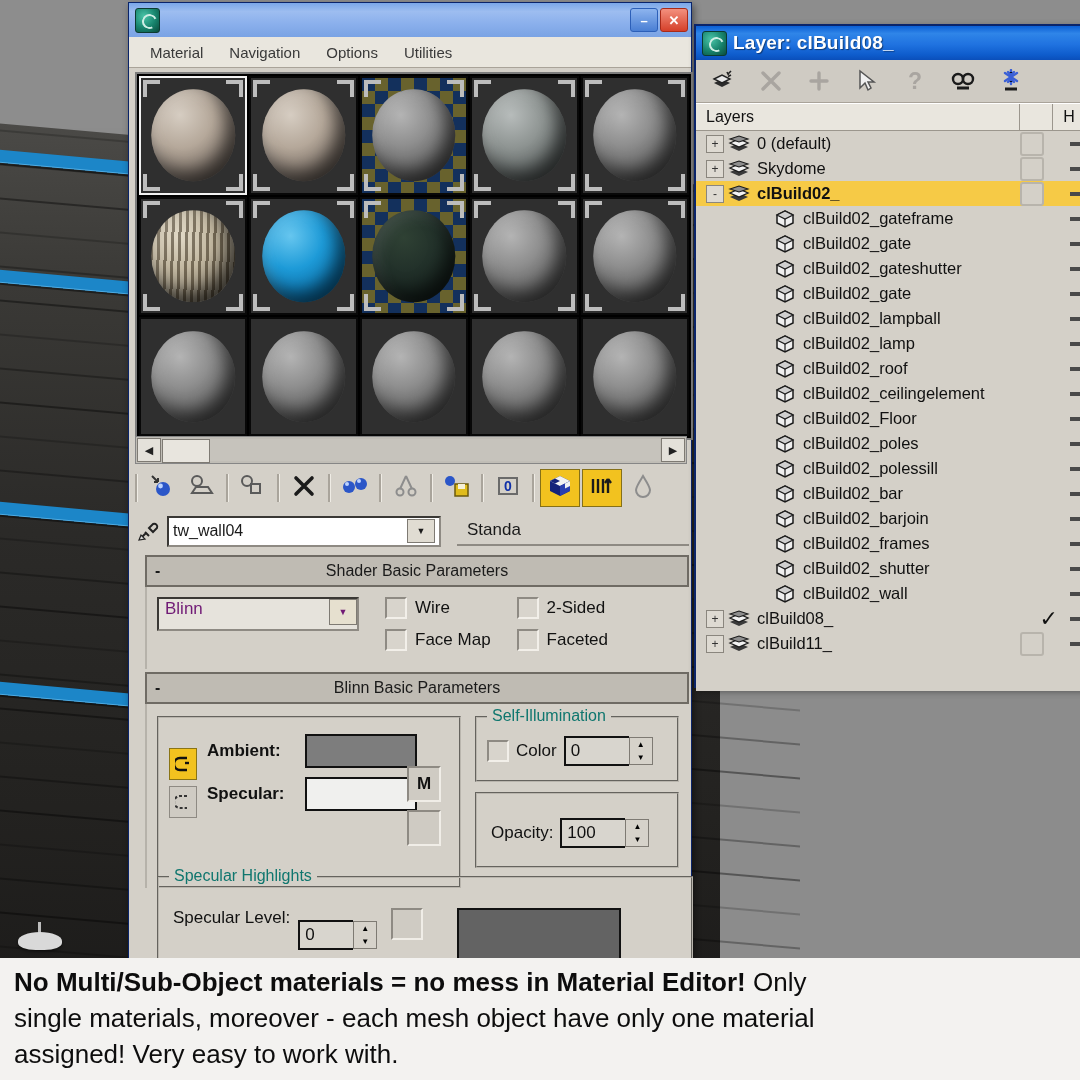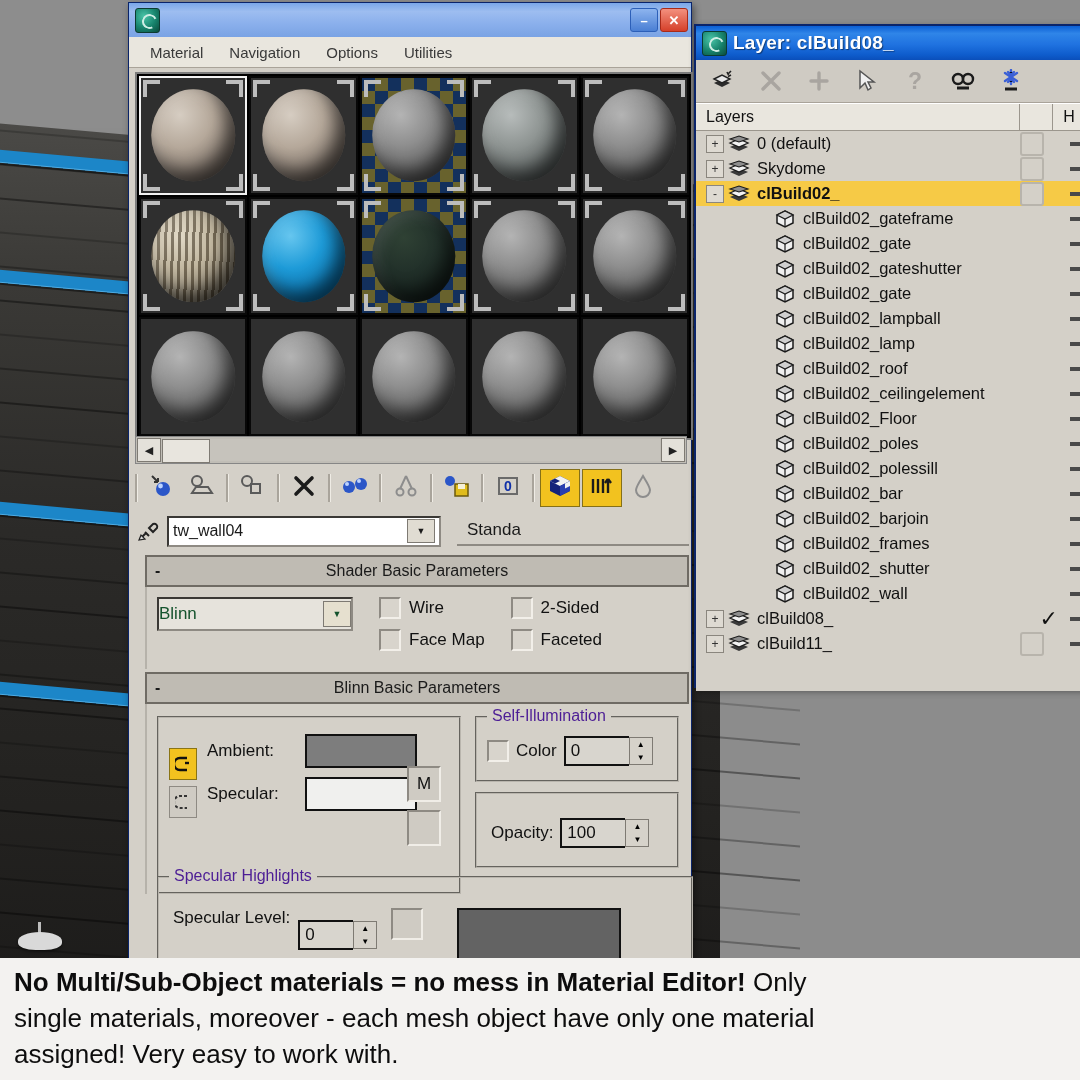--- a/index.html
+++ b/index.html
@@ -92,29 +92,29 @@
          display:flex;align-items:center;justify-content:center;font-size:9px;}
   .typebtn{margin-left:16px;height:27px;flex:1 1 auto;background:#d4d0c8;border-bottom:2px solid #8e8a83;
            display:flex;align-items:center;padding-left:10px;font-size:17px;color:#1a1a1a;overflow:hidden;white-space:nowrap;}
 
   .rollout{position:absolute;background:#d4d0c8;}
   .roll-head{height:28px;background:#bfbbb3;border:2px solid #6f6b64;display:flex;align-items:center;
              justify-content:center;position:relative;font-size:16px;color:#1a1a1a;}
   .roll-head .minus{position:absolute;left:8px;top:50%;transform:translateY(-50%);font-size:16px;font-weight:bold;}
   .roll-body{border-left:2px solid #b6b2aa;padding:8px 0 0 10px;}
 
-  .dd{width:192px;height:30px;background:#e6e3dc;border:2px inset #8e8a83;display:flex;align-items:center;
-      padding-left:0;font-size:17px;color:#14532d;}
+  .dd{width:192px;height:30px;background:#e6e3dc;border:2px inset #8e8a83;display:flex;align-items:flex-start;
+      padding-left:6px;font-size:17px;color:#701a75;}
   .dd .arrow{margin-left:auto;width:26px;height:24px;background:#e6e0cf;border:1px solid #7e7a73;
              display:flex;align-items:center;justify-content:center;font-size:9px;}
   .cbox{width:18px;height:18px;border:2px solid #8e8a83;background:#d8d4cc;border-right-color:#f2efe9;border-bottom-color:#f2efe9;}
   .cbrow{display:flex;align-items:center;gap:8px;font-size:17px;color:#111;}
 
   .group{border:2px groove #b9b5ad;position:relative;}
-  .group > .glabel{position:absolute;left:10px;top:-11px;background:#d4d0c8;padding:0 5px;font-size:16px;color:#4c1d95;}
+  .group > .glabel{position:absolute;left:10px;top:-11px;background:#d4d0c8;padding:0 5px;font-size:16px;color:#0f766e;}
 
   .swatch{border:2px solid #111;}
   .spinbox{display:flex;align-items:center;}
   .spin-val{background:#d8d5ce;border:2px solid #111;border-right:none;height:26px;min-width:58px;
             display:flex;align-items:center;padding-left:5px;font-size:17px;color:#111;}
   .spin-arrows{width:22px;height:26px;background:#d6d2ca;border:1px solid #7e7a73;
                display:flex;flex-direction:column;align-items:center;justify-content:space-around;font-size:8px;}
   .minibtn{width:26px;height:26px;background:#cfcbc3;border:2px solid #8e8a83;border-right-color:#f0ede7;border-bottom-color:#f0ede7;}
 
   
@@ -450,21 +450,21 @@
         </div>
       </div>
 
       <div class="rollout" style="left:16px;top:604px;width:544px;">
         <div class="roll-head">
           <span class="minus">-</span>
           <span>Blinn Basic Parameters</span>
         </div>
         <div class="roll-body" style="display:flex;gap:14px;padding-top:12px;">
 
-          <div class="group" style="width:300px;height:160px;padding:8px 0 6px 0;position:relative;">
+          <div class="group" style="width:300px;height:160px;padding:8px 0 0 0;position:relative;font-weight:bold;">
             <div style="position:absolute;left:10px;top:30px;display:flex;flex-direction:column;gap:6px;">
               <div style="width:26px;height:30px;background:#f2c21f;border:1px solid #8a7415;display:flex;align-items:center;justify-content:center;">
                 <svg width="16" height="18" viewBox="0 0 16 18">
                     <path d="M12 3 H5 a3 3 0 0 0 0 12 H12" stroke="#111" stroke-width="2.4" fill="none"></path>
                     <path d="M10 8 H14" stroke="#111" stroke-width="2.4"></path>
                   </svg>
               </div>
               <div style="width:26px;height:30px;background:#cfcbc3;border:1px solid #8e8a83;display:flex;align-items:center;justify-content:center;">
                 <svg width="16" height="18" viewBox="0 0 16 18">
                     <path d="M12 3 H5 a3 3 0 0 0 0 12 H12" stroke="#333" stroke-width="2.2" fill="none" stroke-dasharray="3 2"></path>

